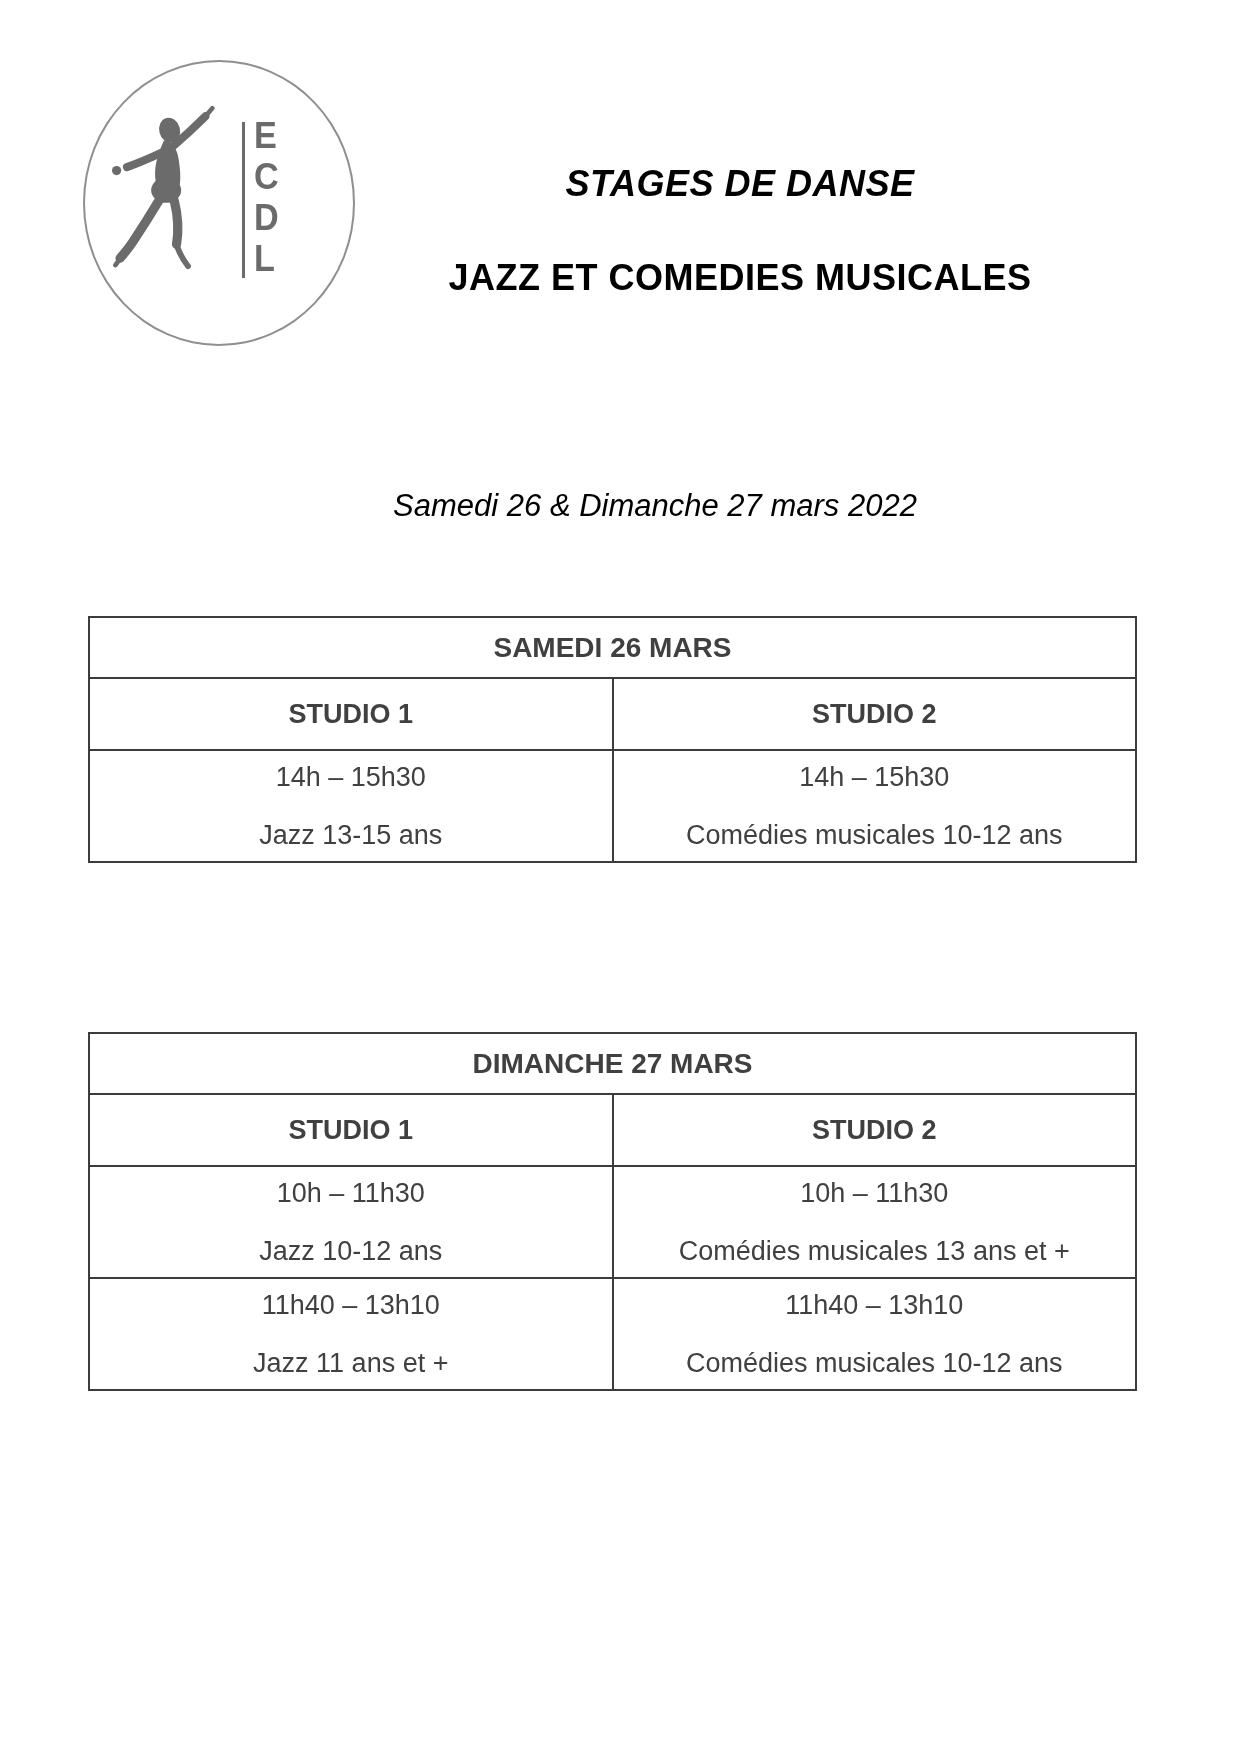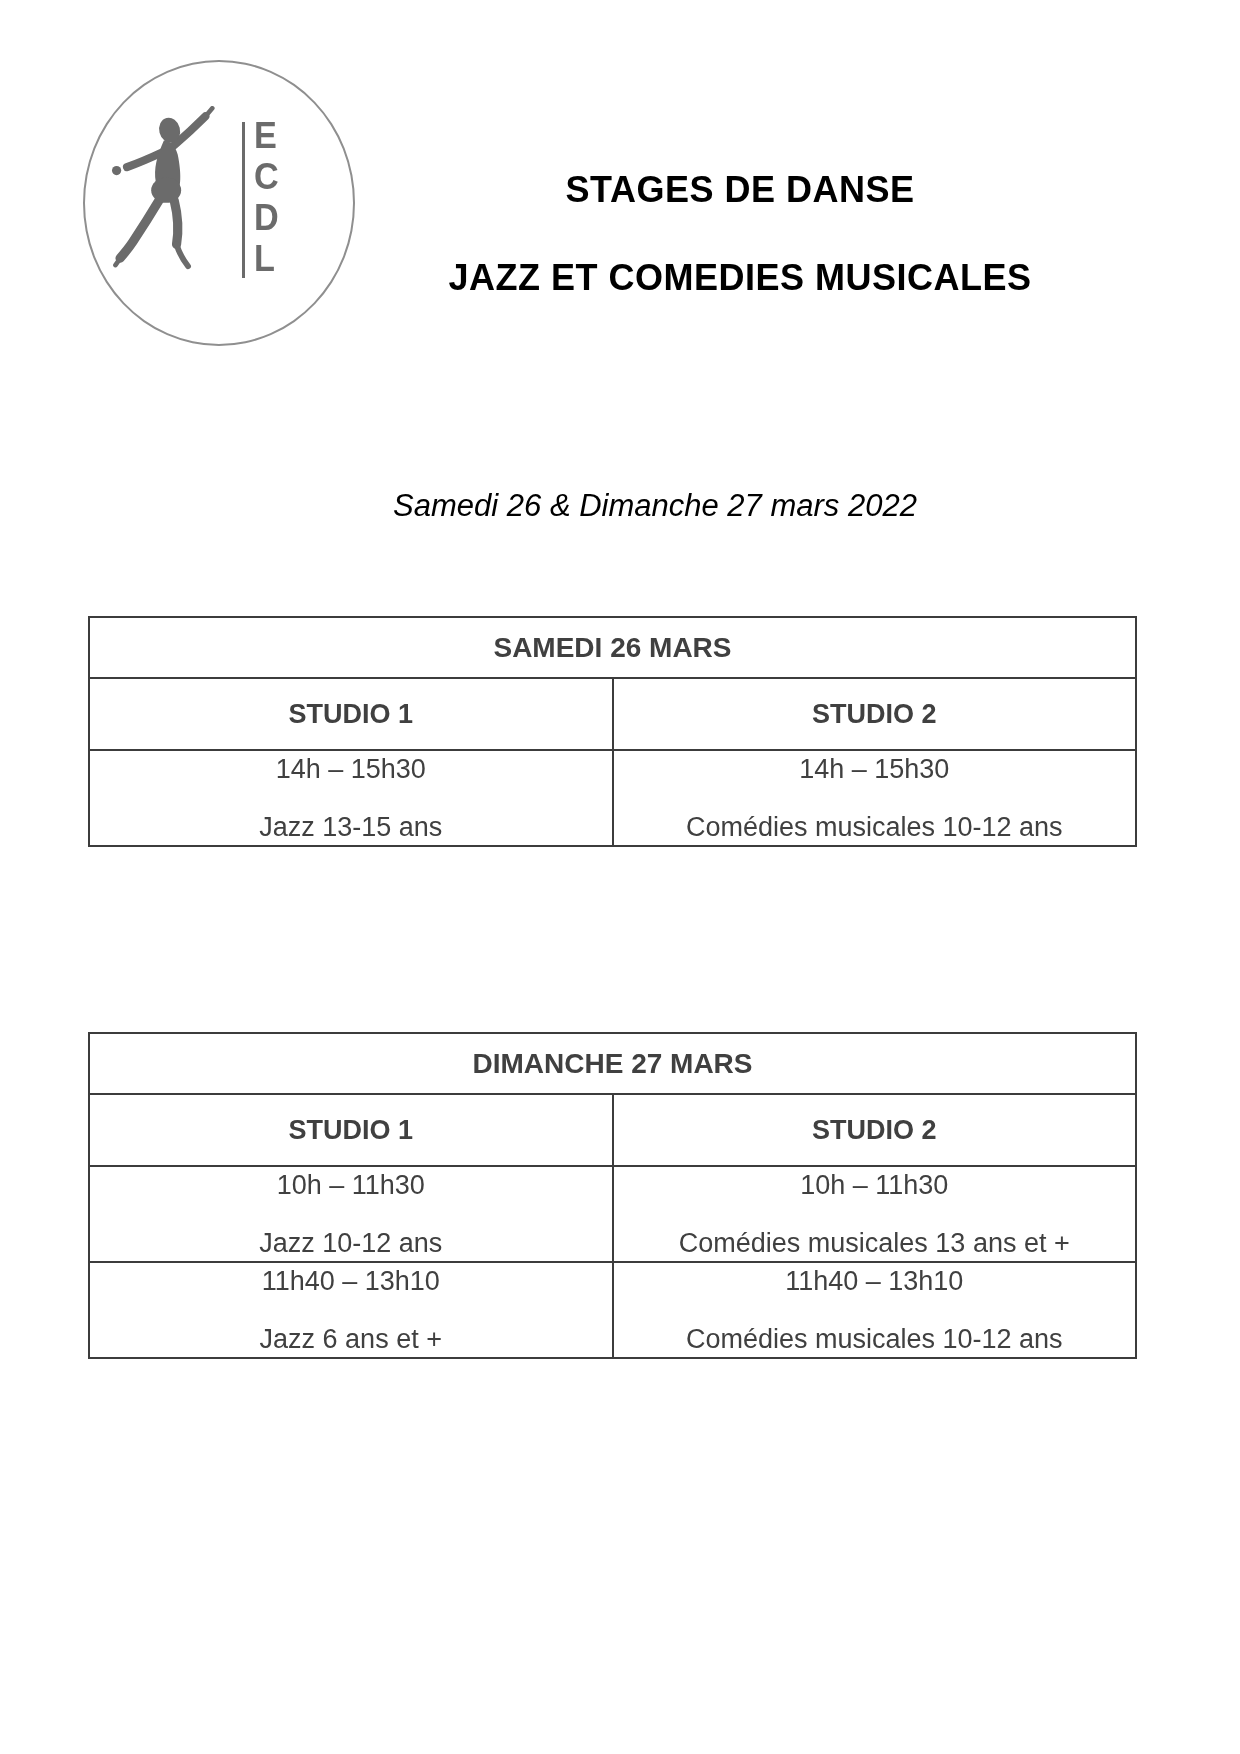--- a/index.html
+++ b/index.html
@@ -34,21 +34,21 @@
     transform:scaleX(.95); transform-origin:left top;
   }
 
   
   .title-1, .title-2 {
     position:absolute; left:340px; width:800px;
     text-align:center; font-weight:bold; font-size:36px;
     color:#000; letter-spacing:.5px; line-height:1;
     white-space:nowrap;
   }
-  .title-1 { top:172px; }
+  .title-1 { top:166px;font-style:italic; }
   .title-2 { top:240px;margin-top:20px; }
   .date-line {
     position:absolute; left:55px; top:490px; width:1200px;
     text-align:center; font-style:italic; font-size:31px;
     color:#000; line-height:1; white-space:nowrap;
   }
 
   
   table.schedule {
     position:absolute; left:88px;
@@ -58,21 +58,21 @@
   }
   table.schedule.t1 { top:616px; }
   table.schedule.t2 { top:1032px;padding-left:16px; }
   table.schedule td {
     border:2px solid #3c3c3c;
     text-align:center; vertical-align:middle;
     padding:0;
   }
   tr.row-day    { height:61px; }
   tr.row-studio { height:72px; }
-  tr.row-slot   { height:96px; }
+  tr.row-slot   { height:112px; }
   td.day-cell    { font-weight:bold; font-size:28px; }
   td.studio-cell { font-weight:bold; font-size:27px; }
   .slot-time    { margin:0 0 27px 0; }
   .slot-activity{ margin:0; }
 </style>
 </head>
 <body>
 
 <div class="page">
 
@@ -150,21 +150,21 @@
           <p class="slot-activity">Jazz 10-12 ans</p>
         </td>
         <td class="slot-cell">
           <p class="slot-time">10h – 11h30</p>
           <p class="slot-activity">Comédies musicales 13 ans et +</p>
         </td>
       </tr>
       <tr class="row-slot">
         <td class="slot-cell">
           <p class="slot-time">11h40 – 13h10</p>
-          <p class="slot-activity">Jazz 6 ans et +</p>
+          <p class="slot-activity">Jazz 11 ans et +</p>
         </td>
         <td class="slot-cell">
           <p class="slot-time">11h40 – 13h10</p>
           <p class="slot-activity">Comédies musicales 10-12 ans</p>
         </td>
       </tr>
     </tbody>
   </table>
 
 </div>

